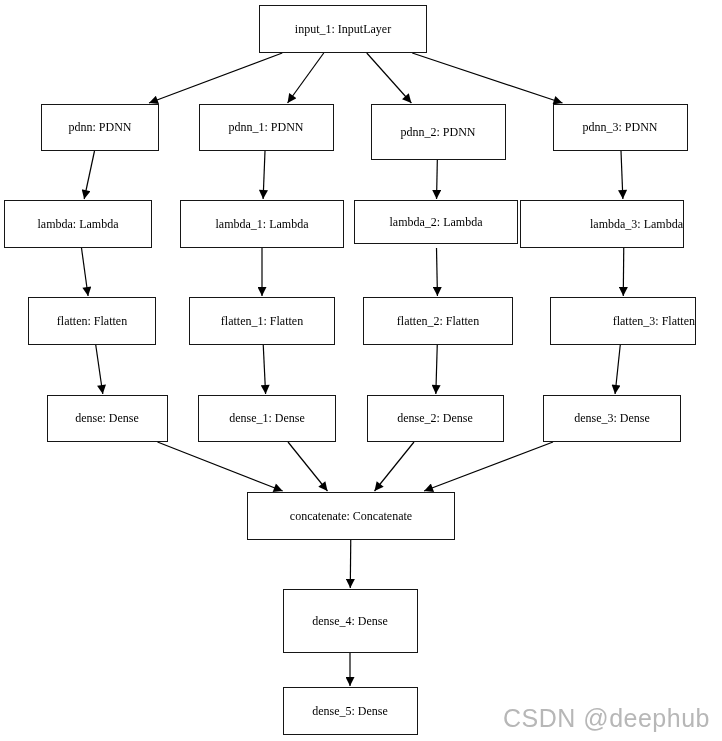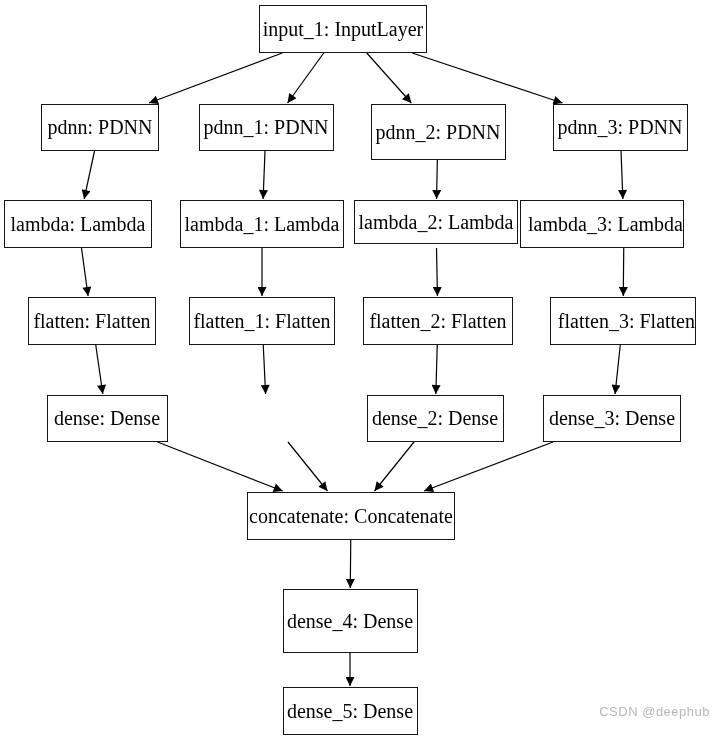--- a/index.html
+++ b/index.html
@@ -14,28 +14,28 @@
     position:absolute;left:0;top:0;width:722px;height:741px;
     pointer-events:none;
   }
   #edges line{stroke:#000000;stroke-width:1.2;}
   .node{
     position:absolute;
     box-sizing:border-box;
     background:#ffffff;
     border:1.5px solid #161616;
     display:flex;align-items:center;justify-content:center;
-    font-size:20px;color:#000000;
+    font-size:12px;color:#000000;
     white-space:nowrap;
   }
   .watermark{
     position:absolute;
     right:12px;top:704px;
     font-family:"Liberation Sans","DejaVu Sans",sans-serif;
-    font-size:13px;
+    font-size:25px;
     color:#b7b7b7;
     letter-spacing:0.5px;
   }
 </style>
 </head>
 <body>
 
 <div id="stage">
   <svg id="edges" width="722" height="741" viewBox="0 0 722 741" xmlns="http://www.w3.org/2000/svg">
     <defs>
@@ -102,20 +102,23 @@
     </div>
     <div class="node" style="left: 363px; top: 297px; width: 150px; height: 48px;">
       <span>flatten_2: Flatten</span>
     </div>
     <div class="node" style="left: 550px; top: 297px; width: 146px; height: 48px; justify-content: flex-end;">
       <span>flatten_3: Flatten</span>
     </div>
     <div class="node" style="left: 46.5px; top: 395px; width: 121px; height: 47px;">
       <span>dense: Dense</span>
     </div>
+    <div class="node" style="left: 198px; top: 395px; width: 138px; height: 47px;">
+      <span>dense_1: Dense</span>
+    </div>
     <div class="node" style="left: 366.5px; top: 395px; width: 137px; height: 47px;">
       <span>dense_2: Dense</span>
     </div>
     <div class="node" style="left: 543px; top: 395px; width: 138px; height: 47px;">
       <span>dense_3: Dense</span>
     </div>
     <div class="node" style="left: 247px; top: 492px; width: 208px; height: 48px;">
       <span>concatenate: Concatenate</span>
     </div>
     <div class="node" style="left: 282.5px; top: 589px; width: 135px; height: 64px;">

